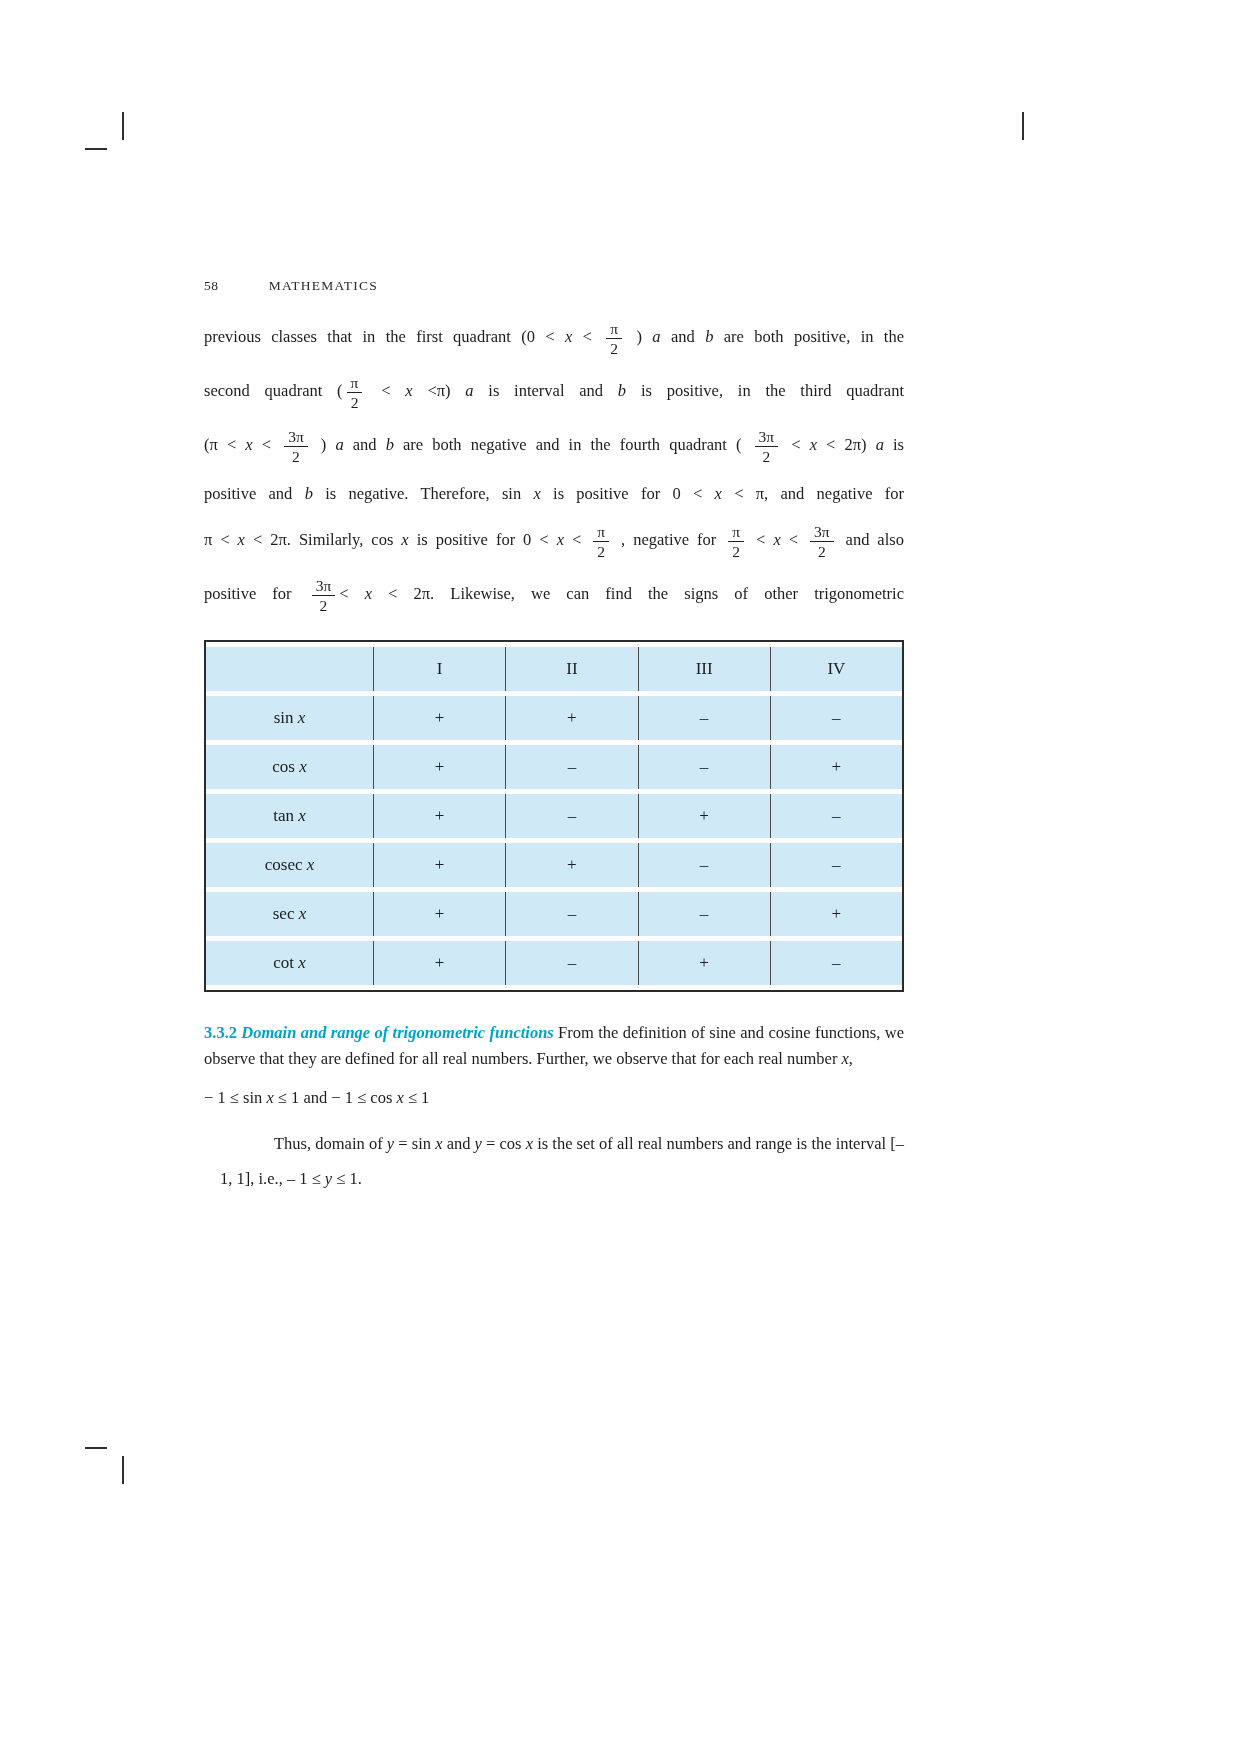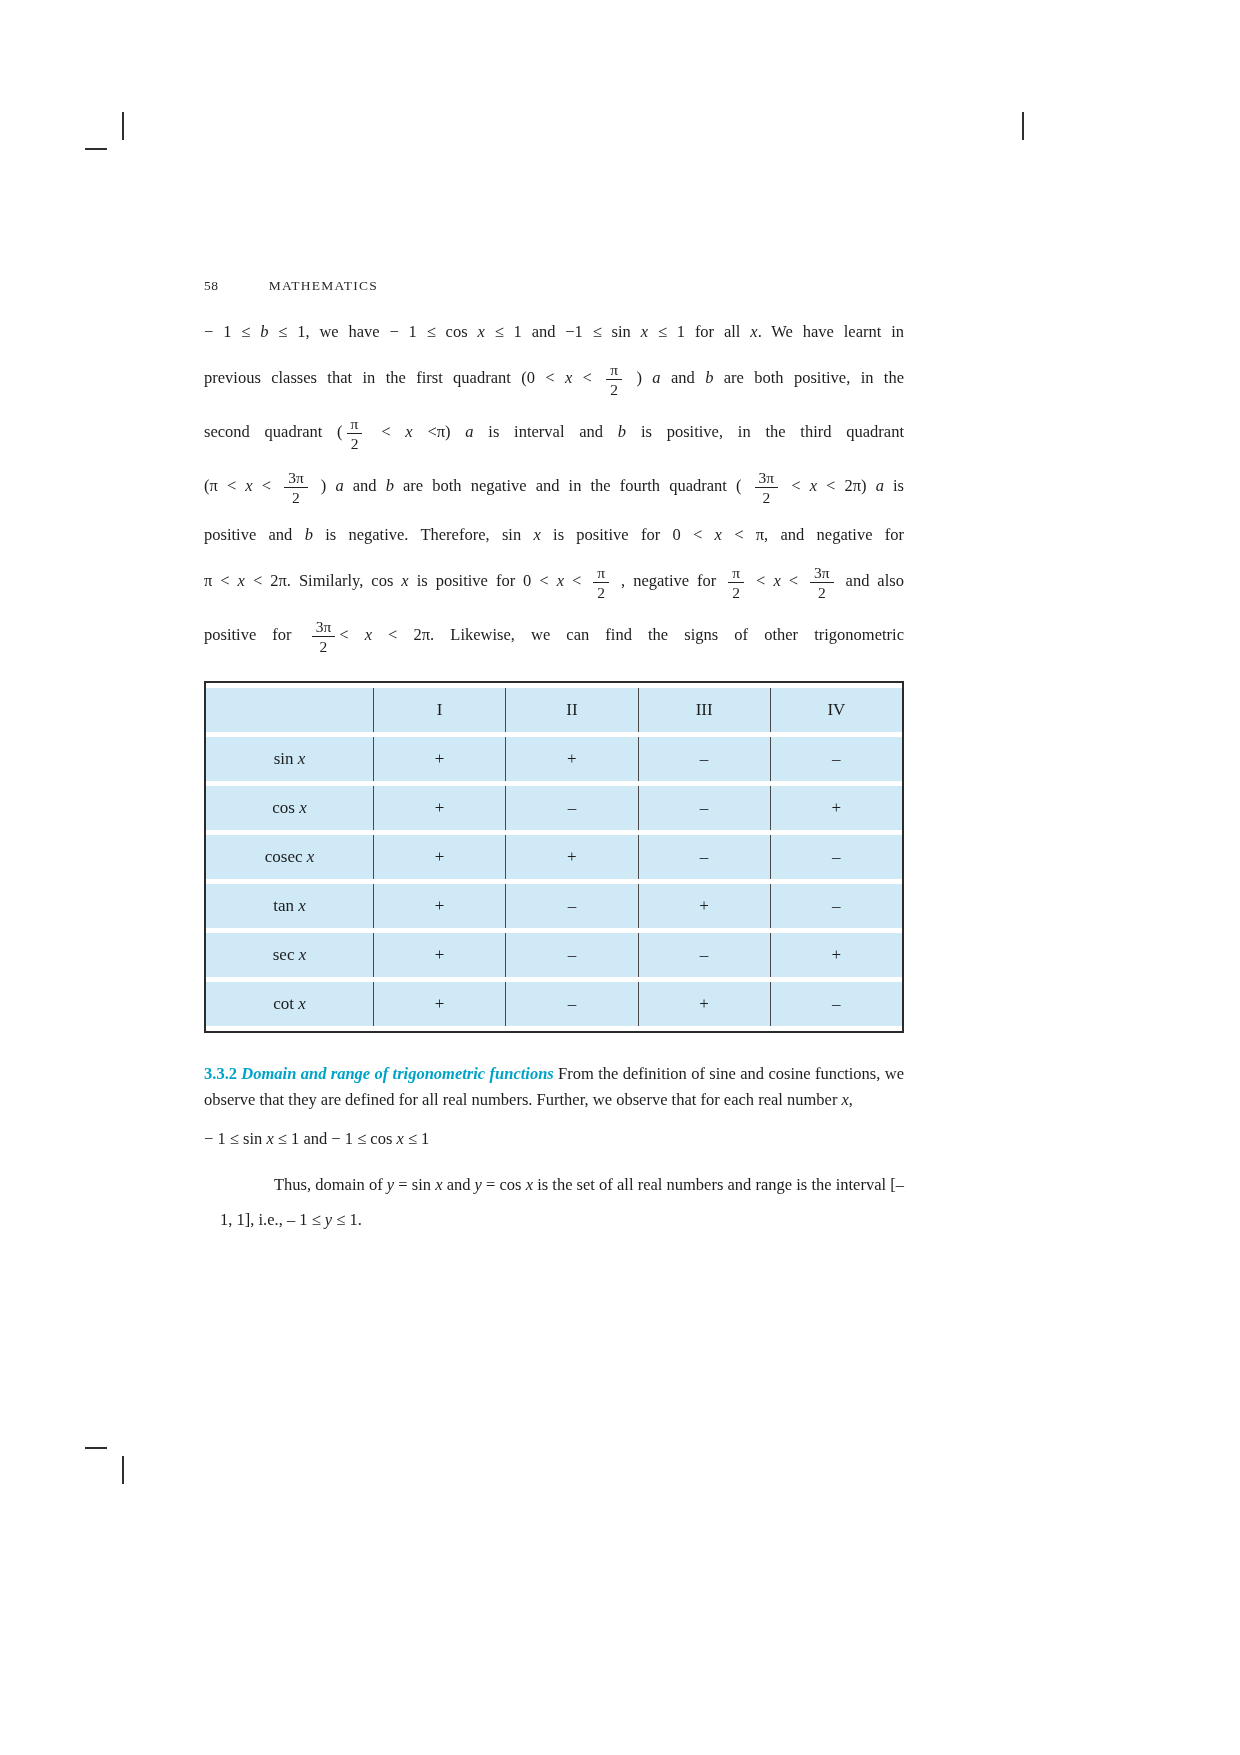--- a/index.html
+++ b/index.html
@@ -114,23 +114,20 @@
 
   <div class="content">
 
     <div class="page-head">
       <span>58</span>
       <span class="subject">MATHEMATICS</span>
     </div>
 
     <div class="body-lines">
 
-      <div class="line">
-        <span>− 1 ≤  </span><span class="it">b</span><span> ≤ 1, we have − 1 ≤ cos </span><span class="it">x</span><span> ≤ 1 and −1 ≤ sin </span><span class="it">x</span><span> ≤ 1 for all </span><span class="it">x</span><span>. We  have learnt in</span>
-      </div>
 
       <div class="line">
         <span>previous classes that in the first quadrant (0 &lt; </span><span class="it">x</span><span> &lt; </span><span class="frac">
             <span class="fnum">π</span>
             <span class="fden">2</span>
           </span><span> ) </span><span class="it">a</span><span> and </span><span class="it">b</span><span> are both positive, in the</span>
       </div>
 
       <div class="line">
         <span>second quadrant (</span><span class="frac">
@@ -200,31 +197,31 @@
         <td>–</td>
       </tr>
       <tr>
         <td><span>cos</span> <span class="it">x</span></td>
         <td>+</td>
         <td>–</td>
         <td>–</td>
         <td>+</td>
       </tr>
       <tr>
+        <td><span>tan</span> <span class="it">x</span></td>
+        <td>+</td>
+        <td>–</td>
+        <td>+</td>
+        <td>–</td>
+      </tr>
+      <tr>
         <td><span>cosec</span> <span class="it">x</span></td>
         <td>+</td>
         <td>+</td>
         <td>–</td>
-        <td>–</td>
-      </tr>
-      <tr>
-        <td><span>tan</span> <span class="it">x</span></td>
-        <td>+</td>
-        <td>–</td>
-        <td>+</td>
         <td>–</td>
       </tr>
       <tr>
         <td><span>sec</span> <span class="it">x</span></td>
         <td>+</td>
         <td>–</td>
         <td>–</td>
         <td>+</td>
       </tr>
       <tr>

